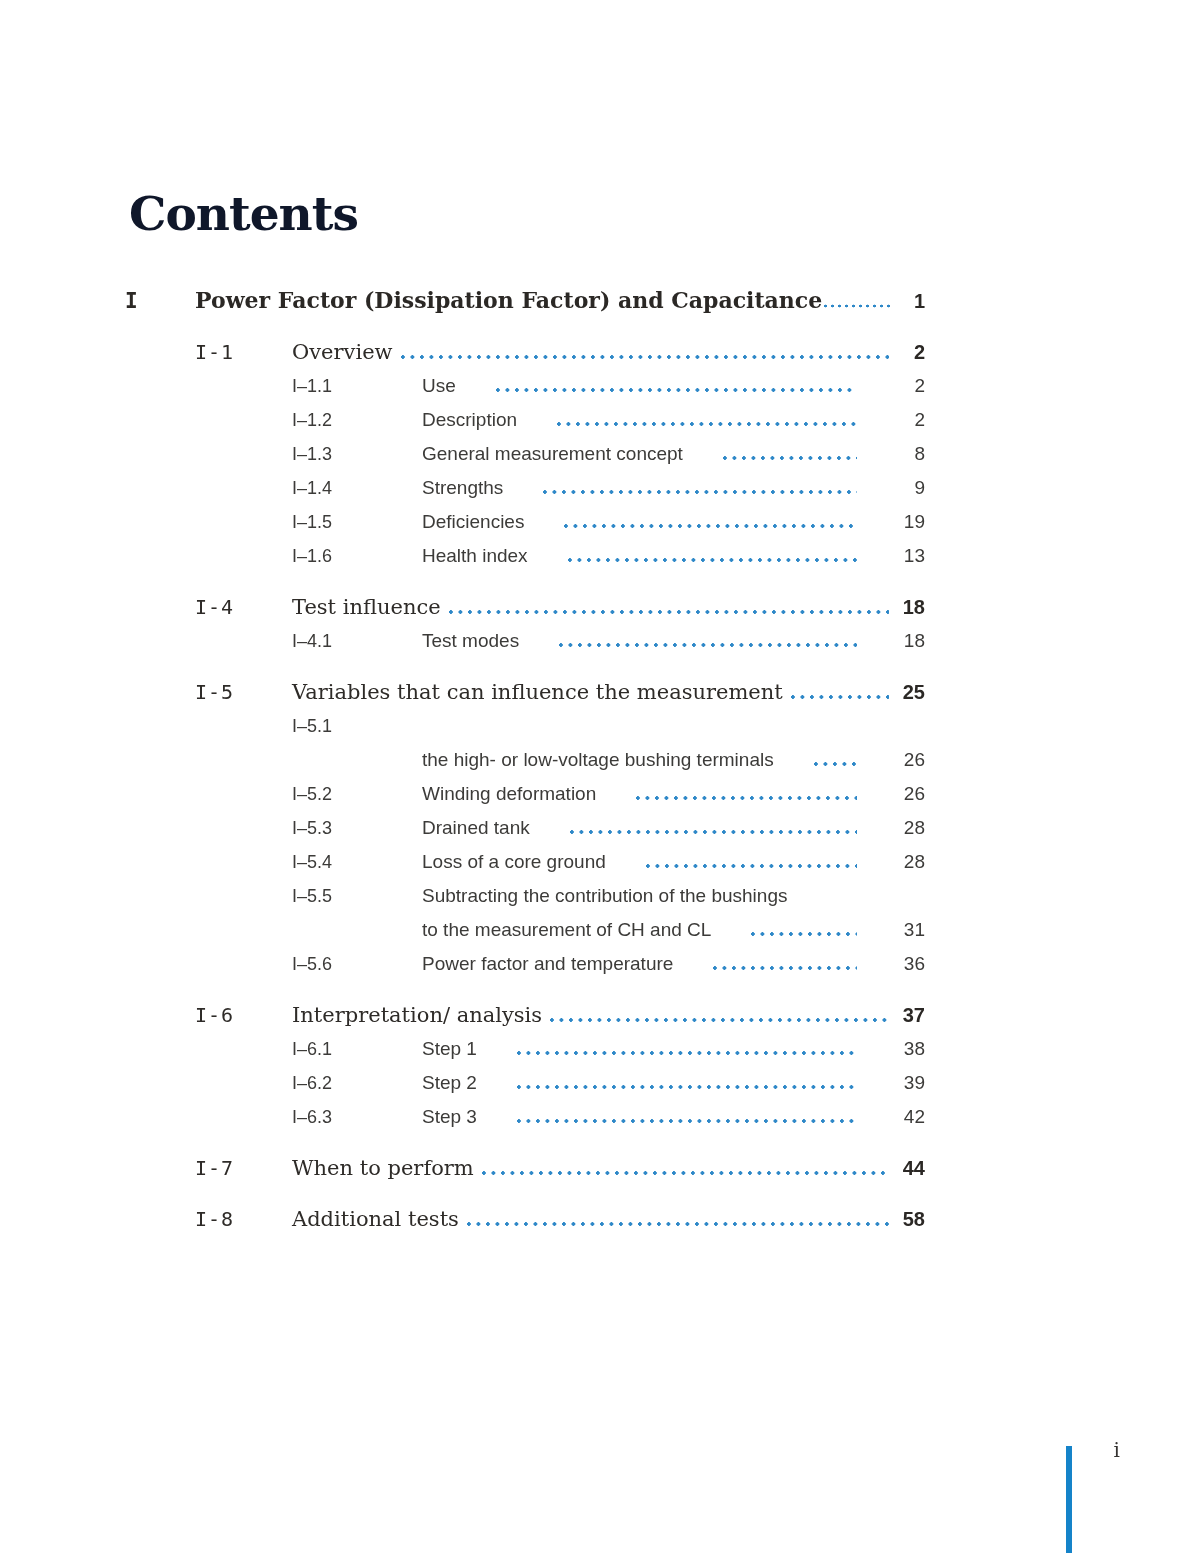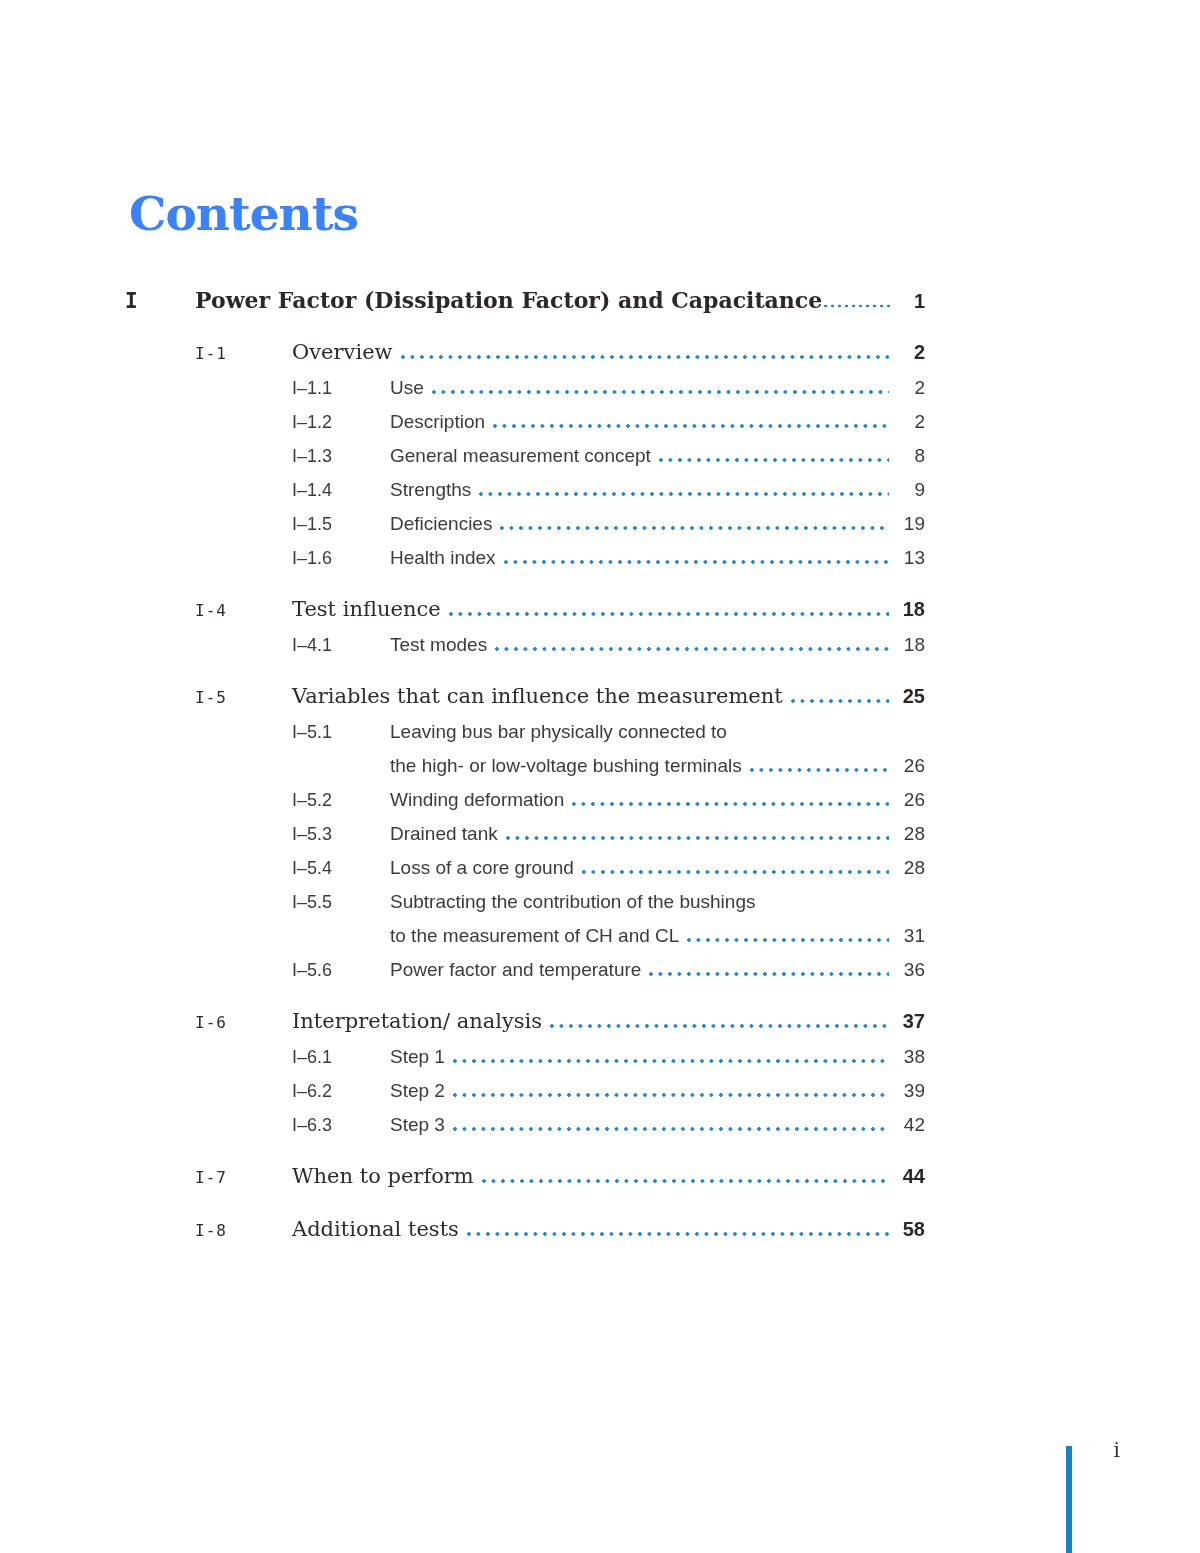--- a/index.html
+++ b/index.html
@@ -13,21 +13,21 @@
     font-family: "DejaVu Serif", serif;
     overflow: hidden;
   }
   h1.doc-title {
     margin: 0 0 0 4px;
     font-family: "DejaVu Serif", serif;
     font-weight: 700;
     font-size: 47px;
     line-height: 1;
     letter-spacing: -1px;
-    color: #3b82f6;
+    color: #0f172a;
   }
   .row {
     display: flex;
     align-items: baseline;
     line-height: 34px;
   }
   .row .num { flex: 0 0 auto; }
   .row .t   { flex: 0 1 auto; }
   .row .pg  { flex: 0 0 auto; min-width: 32px; text-align: right; }
 
@@ -63,34 +63,35 @@
 
   .sec {
     margin-top: 17px;
     font-size: 21px;
     color: #2e2b28;
   }
   .sec .num {
     margin-left: 70px;
     width: 97px;
     font-family: "DejaVu Sans Mono", monospace;
-    font-size: 16px;
+    font-size: 20px;
     letter-spacing: 1px;
   }
   .sec .pg {
     font-family: "Liberation Sans", sans-serif;
     font-weight: 700;
     font-size: 20px;
     color: #2b2825;
   }
 
   .sub {
     font-family: "Liberation Sans", sans-serif;
     font-size: 19px;
     color: #3c3b39;
+    gap: 32px;
   }
   .sub .num {
     margin-left: 167px;
     width: 98px;
     font-size: 18px;
   }
   .sub .pg { font-size: 19px; }
   .sub .spacer { flex: 0 0 auto; margin-left: 167px; width: 98px; }
 
   .folio {
@@ -177,21 +178,20 @@
         <span class="pg">18</span>
       </div>
       <div class="row sec">
         <span class="num">I-5</span>
         <span class="t">Variables that can influence the measurement</span>
         <span class="leader"></span>
         <span class="pg">25</span>
       </div>
       <div class="row sub">
         <span class="num">I–5.1</span>
-        <span class="t">Leaving bus bar physically connected to</span>
       </div>
       <div class="row sub cont">
         <span class="spacer"></span>
         <span class="t">the high- or low-voltage bushing terminals</span>
         <span class="leader"></span>
         <span class="pg">26</span>
       </div>
       <div class="row sub">
         <span class="num">I–5.2</span>
         <span class="t">Winding deformation</span>

